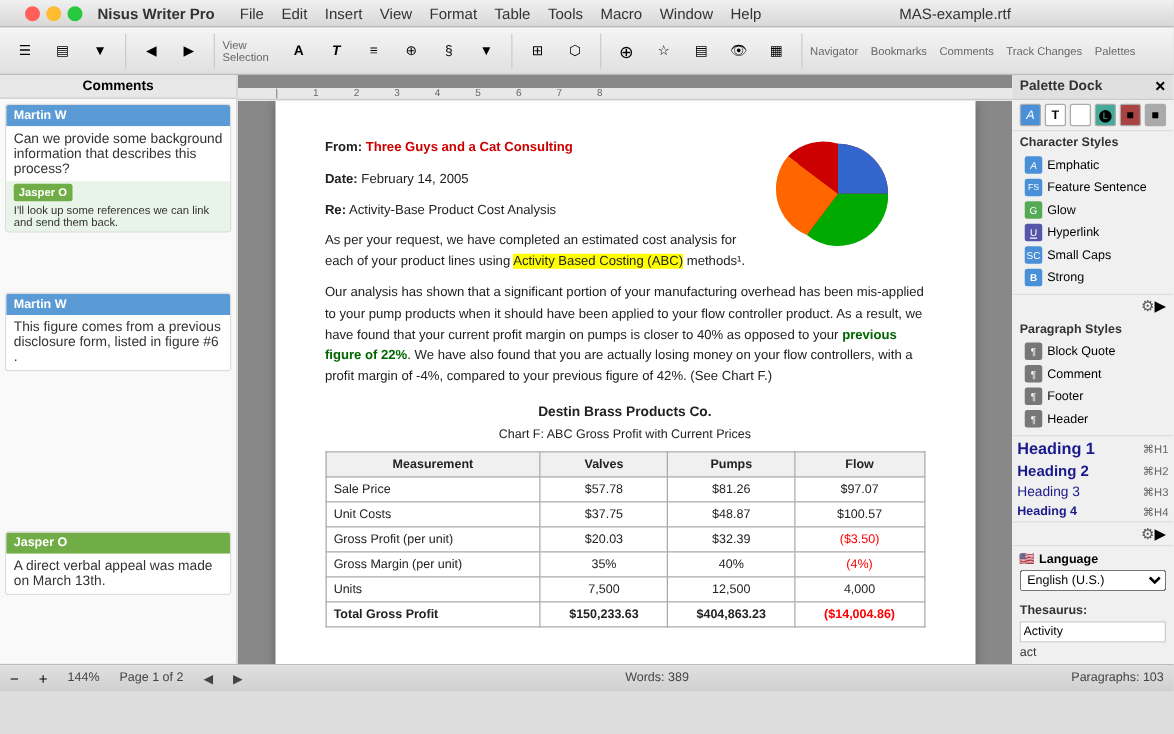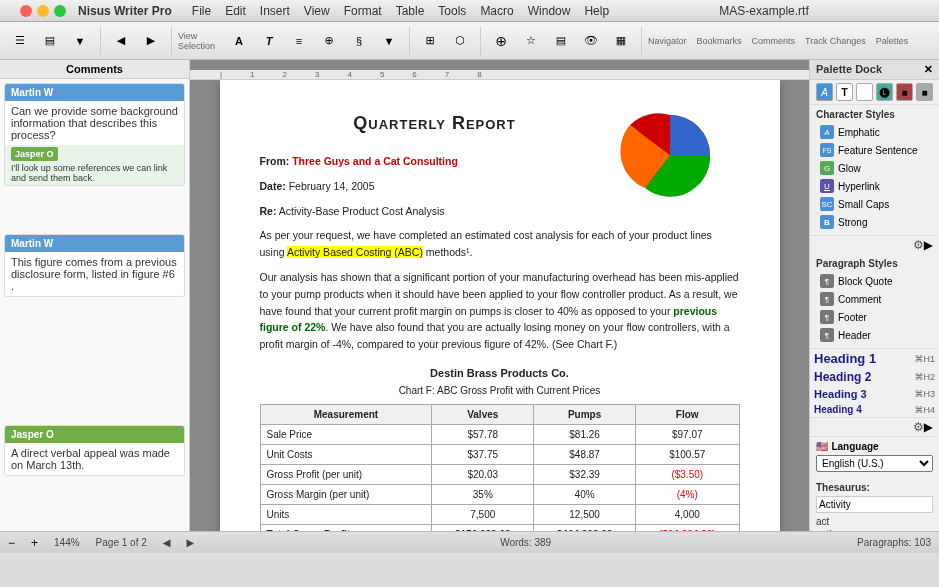--- a/index.html
+++ b/index.html
@@ -77,21 +77,21 @@
     
     .palette-title { font-size: 11px; font-weight: bold; color: #333; }
 
     
     .char-style-row { display: flex; gap: 3px; padding: 3px 6px; border-bottom: 1px solid #ddd; }
     .cs-box { width: 18px; height: 18px; border: 1px solid #aaa; border-radius: 2px; display: flex; align-items: center; justify-content: center; font-size: 10px; cursor: pointer; background: #fff; }
     .cs-box.active { background: #4a90d9; color: white; }
 
     .heading1 { font-size: 13px; font-weight: bold; color: #1a1a8c; }
     .heading2 { font-size: 12px; font-weight: bold; color: #1a1a8c; }
-    .heading3 { font-size: 11px; font-weight: bold; color: #1a1a8c; }
+    .heading3 { font-size: 11px; font-weight: normal; color: #1a1a8c; }
     .heading4 { font-size: 10px; font-weight: bold; color: #1a1a8c; }
   </style>
 </head>
 <body>
 
 <div class="title-bar">
   <div class="traffic-lights">
     <div class="tl tl-red"></div>
     <div class="tl tl-yellow"></div>
     <div class="tl tl-green"></div>
@@ -203,21 +203,20 @@
         <svg width="100" height="90" viewBox="0 0 100 90">
 
           <circle cx="50" cy="45" r="40" fill="#cc0000"></circle>
           <path d="M50,45 L50,5 A40,40 0 0,1 90,45 Z" fill="#3366cc"></path>
           <path d="M50,45 L90,45 A40,40 0 0,1 25,78 Z" fill="#00aa00"></path>
           <path d="M50,45 L25,78 A40,40 0 0,1 10,15 Z" fill="#ff6600"></path>
           <path d="M50,45 L10,15 A40,40 0 0,1 50,5 Z" fill="#cc0000"></path>
         </svg>
       </div>
 
-      <div class="page-title">Quarterly Report</div>
 
       <p class="body-text">
         <span class="from-line">From:</span>
         <span style="color:#c00;font-weight:bold;">Three Guys and a Cat Consulting</span>
       </p>
       <p class="body-text">
         <span class="from-line">Date:</span>
         <span>February 14, 2005</span>
       </p>
       <p class="body-text">

